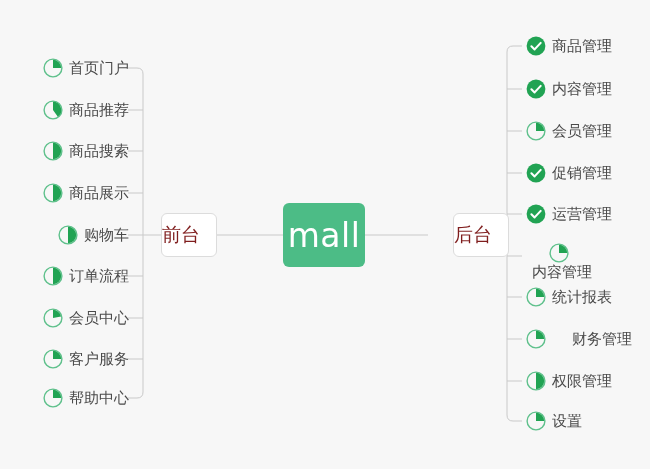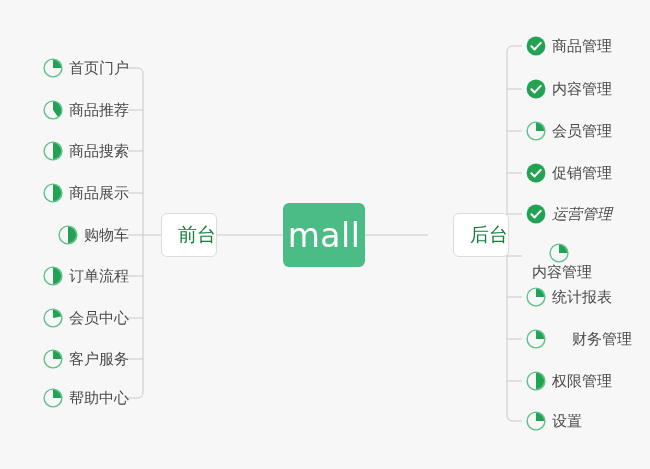--- a/index.html
+++ b/index.html
@@ -49,22 +49,22 @@
   .branch-node {
     position: absolute;
     top: 213px;
     width: 56px;
     height: 44px;
     background: #ffffff;
     border: 1px solid #dcdcdc;
     border-radius: 6px;
     display: flex;
     align-items: center;
-    justify-content: flex-end;
-    color: #15803d;
+    justify-content: flex-start;
+    color: #7f1d1d;
     font-size: 19px;
     box-sizing: border-box;
     z-index: 3;
   }
   .branch-node.left  { left: 161px; }
   .branch-node.right { left: 428px; margin-left: 25px; }
 
   
   .leaf {
     position: absolute;
@@ -222,21 +222,21 @@
         </svg>
         <span class="leaf-label">会员管理</span>
       </div>
       <div class="leaf right" style="top: 160px;">
         <svg class="status-icon" viewBox="0 0 20 20">
           <circle cx="10" cy="10" r="9.4" fill="#21a353"></circle>
           <path d="M 5.4 10.3 L 8.6 13.4 L 14.7 6.9" fill="none" stroke="#ffffff" stroke-width="2.1" stroke-linecap="round" stroke-linejoin="round"></path>
         </svg>
         <span class="leaf-label">促销管理</span>
       </div>
-      <div class="leaf right" style="top: 201px; font-style: italic;">
+      <div class="leaf right" style="top: 201px;">
         <svg class="status-icon" viewBox="0 0 20 20">
           <circle cx="10" cy="10" r="9.4" fill="#21a353"></circle>
           <path d="M 5.4 10.3 L 8.6 13.4 L 14.7 6.9" fill="none" stroke="#ffffff" stroke-width="2.1" stroke-linecap="round" stroke-linejoin="round"></path>
         </svg>
         <span class="leaf-label">运营管理</span>
       </div>
       <div class="leaf right" style="top: 243px; flex-direction: column;">
         <svg class="status-icon" viewBox="0 0 20 20">
           <circle cx="10" cy="10" r="8.9" fill="none" stroke="#5ec08b" stroke-width="1.4"></circle>
           <path d="M 10 10 L 10 1.8000000000000007 A 8.2 8.2 0 0 1 18.2 10 Z" fill="#21a353"></path>

